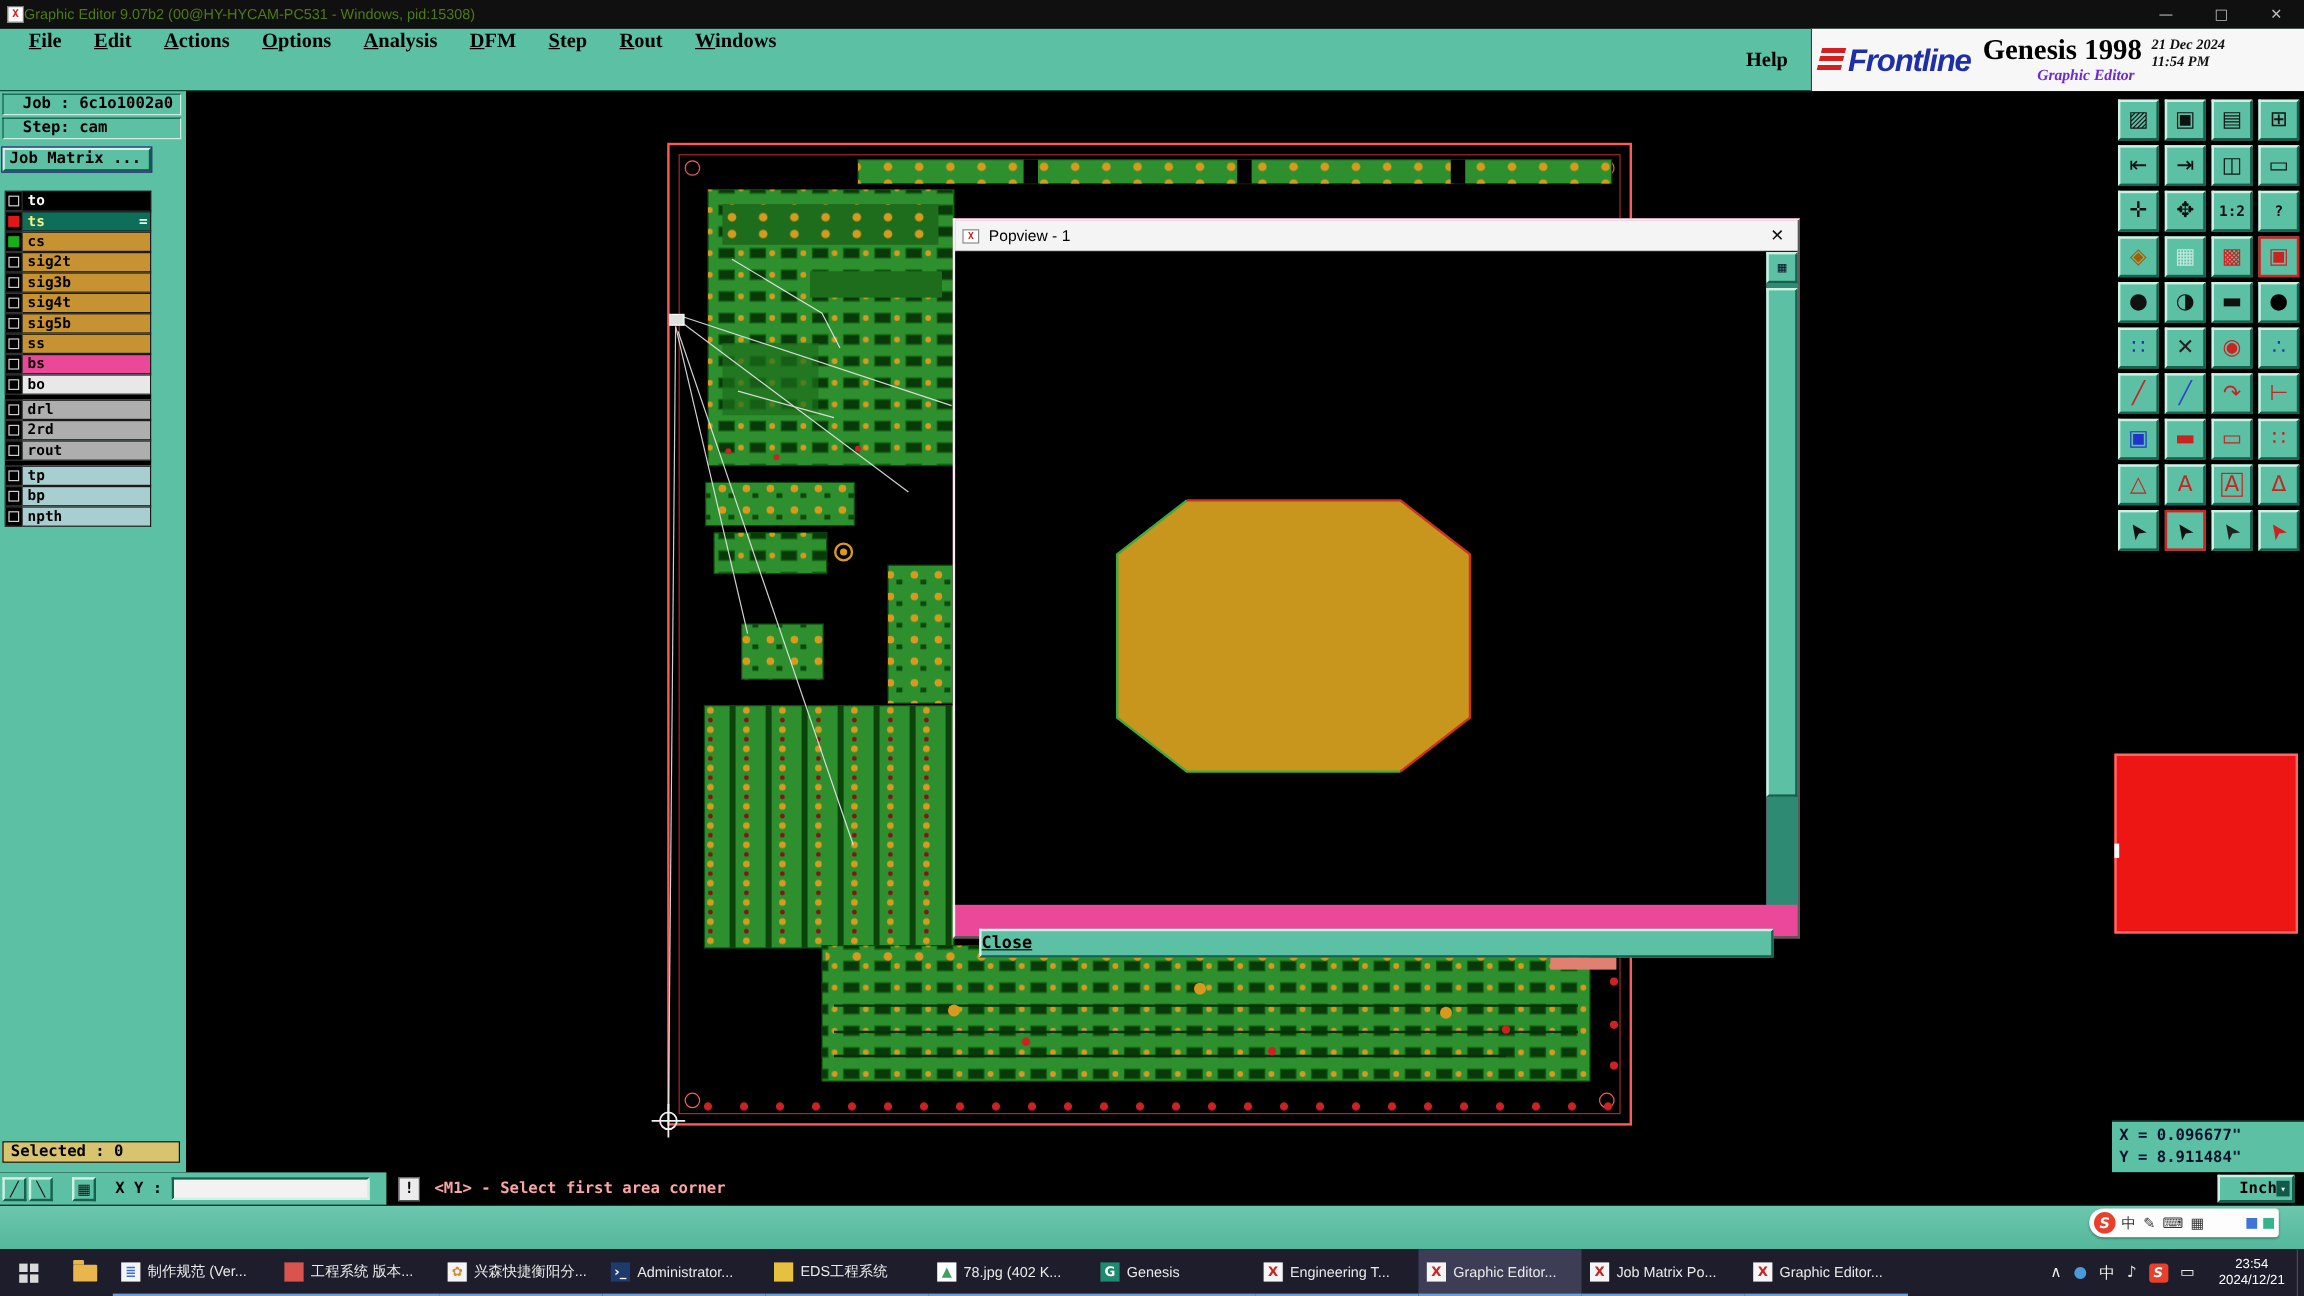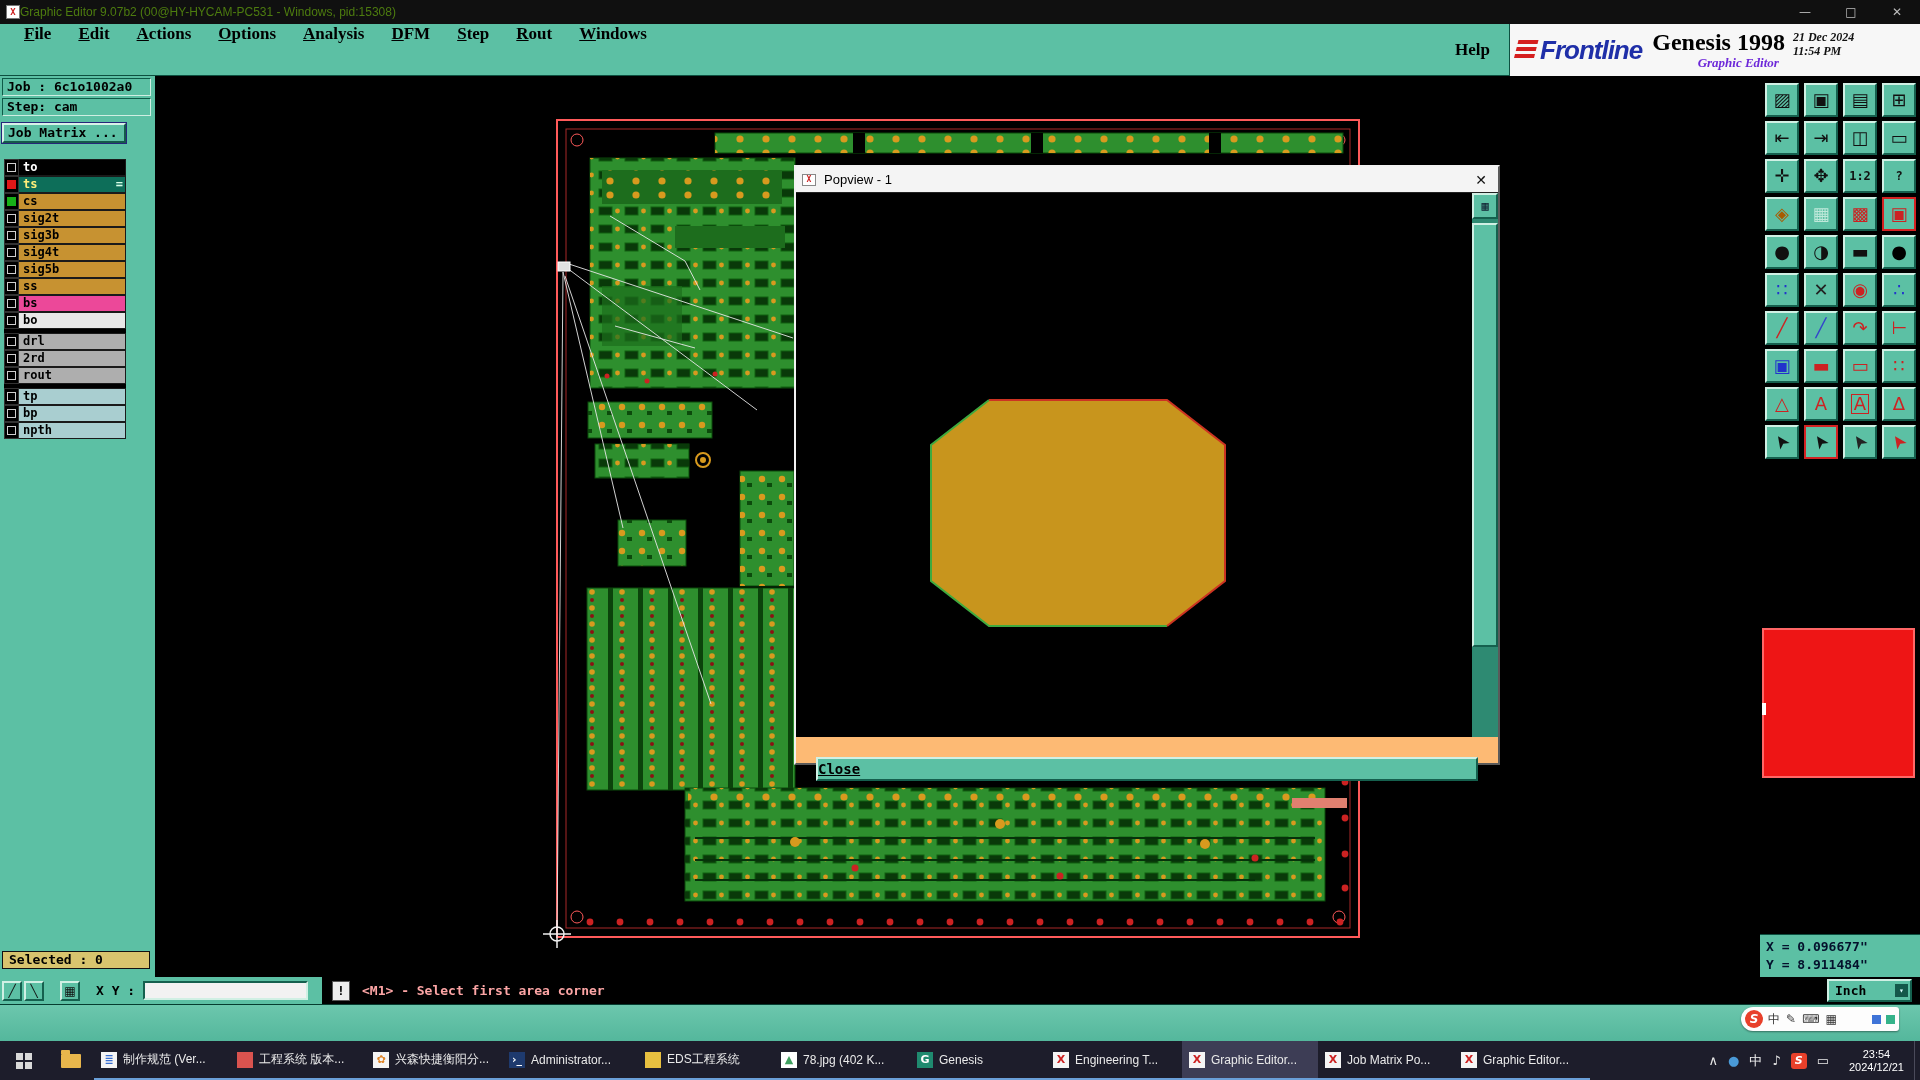--- a/index.html
+++ b/index.html
@@ -31,21 +31,21 @@
              background:repeating-linear-gradient(180deg,#d51f1f 0 4px,#f7f7f7 4px 7px); }
   .fl-text { font:bold italic 26px "Liberation Sans",sans-serif; color:#1f2fa8; letter-spacing:-1px; }
   .brand-mid { display:flex; flex-direction:column; align-items:flex-end; margin-left:10px; }
   .brand-product { font:bold 24px "Liberation Serif",serif; color:#000; line-height:26px; }
   .brand-sub { font:bold italic 13px "Liberation Serif",serif; color:#6d28d9; margin-right:6px; }
   .brand-dt { display:flex; flex-direction:column; margin-left:8px; margin-top:-12px; }
   .brand-date,.brand-time { font:bold italic 12px "Liberation Serif",serif; color:#111; line-height:14px; }
 
   
   .left-panel { position:absolute; left:0; top:76px; width:155px; height:901px; background:var(--teal); }
-  .job-box,.step-box { margin:2px 4px 0 2px; height:18px; line-height:15px; padding-left:4px;
+  .job-box,.step-box { margin:2px 4px 0 2px; height:18px; line-height:15px; padding-left:16px;
          font:bold 13px "DejaVu Sans Mono",monospace; color:#000; background:var(--teal);
          border:1px solid; border-color:#0f5a48 #cfeee2 #cfeee2 #0f5a48; }
   .matrix-btn { margin:7px 4px 0 2px; height:20px; line-height:16px; padding-left:4px; width:124px;
          font:bold 13px "DejaVu Sans Mono",monospace; color:#000; background:var(--teal);
          border:2px solid; border-color:#d8f2e8 #145a4a #145a4a #d8f2e8; outline:1px solid #26267a; }
   .layer-list { margin:16px 0 0 4px; width:122px; }
   .layer-row { display:flex; height:17px; }
   .layer-toggle { width:15px; background:#000; border:1px solid #333; display:flex;
                   align-items:center; justify-content:center; }
   .layer-swatch { width:9px; height:9px; border:1px solid #cfcfcf; background:transparent; }
@@ -53,21 +53,21 @@
                 border:1px solid #1a1a1a; border-left:none; }
   .layer-mark { float:right; margin-right:2px; color:#d8ffe8; }
   .layer-sep { height:4px; background:#000; width:122px; }
   .selected-box { position:absolute; left:2px; top:875px; width:148px; height:18px; background:var(--selected-bg);
                   border:1px solid #111; font:bold 13px "DejaVu Sans Mono",monospace; padding-left:6px; line-height:16px; }
 
   
   .canvas { position:absolute; left:155px; top:76px; width:1605px; height:901px; background:#000; }
 
   
-  .popview { position:absolute; left:794px; top:165px; width:706px; height:600px; background:#fdba74;
+  .popview { position:absolute; left:794px; top:182px; width:706px; height:600px; background:#ec4899;
              border:2px solid; border-color:#f2f2f2 #5a5a5a #5a5a5a #f2f2f2; box-shadow:2px 2px 0 #000; z-index:5; }
   .pv-title { height:26px; background:#f4f4f4; border-bottom:1px solid #222; display:flex; align-items:center; padding:0 6px; }
   .pv-icon { width:14px; height:12px; background:#fff; border:1px solid #888; color:#c22;
              display:flex; align-items:center; justify-content:center; font:bold 8px "DejaVu Sans Mono",monospace; }
   .pv-icon::after { content:"X"; }
   .pv-title-text { margin-left:8px; font:13px "Liberation Sans",sans-serif; color:#000; }
   .pv-close { margin-left:auto; width:22px; text-align:center; font:bold 14px "DejaVu Sans",sans-serif; color:#111; cursor:default; }
   .pv-body { display:flex; height:544px; }
   .pv-canvas { flex:1; background:#000; overflow:hidden; }
   .pv-scroll { width:26px; background:#2e8a72; display:flex; flex-direction:column; }
@@ -102,23 +102,23 @@
   .mini-btn { width:20px; height:20px; background:var(--teal); border:2px solid;
               border-color:#d0f0e4 #15604e #15604e #d0f0e4; display:flex; align-items:center; justify-content:center;
               font:12px "DejaVu Sans",sans-serif; color:#111; margin-right:2px; }
   .mini-btn.gap { margin-left:14px; }
   .xy-label { margin-left:14px; font:bold 13px "DejaVu Sans Mono",monospace; color:#000; }
   .xy-input { margin-left:8px; width:165px; height:19px; background:#f2f2f2; border:2px solid;
               border-color:#15604e #d0f0e4 #d0f0e4 #15604e; font:13px "DejaVu Sans Mono",monospace; padding:0 3px; }
   .prompt-box { margin-left:10px; width:18px; height:20px; background:#ececec; border:1px solid #555;
                 text-align:center; font:bold 13px "DejaVu Sans Mono",monospace; color:#000; line-height:18px; }
   .prompt-text { margin-left:12px; font:bold 13px "DejaVu Sans Mono",monospace; color:#fca5a5; }
-  .units-btn { margin-left:auto; margin-right:8px; width:85px; height:23px; background:var(--teal);
+  .units-btn { margin-left:auto; margin-right:8px; width:64px; height:23px; background:var(--teal);
                border:2px solid; border-color:#d0f0e4 #15604e #15604e #d0f0e4; display:flex; align-items:center;
-               padding-left:6px; font:bold 13px "DejaVu Sans Mono",monospace; color:#000; }
+               padding-left:16px; font:bold 13px "DejaVu Sans Mono",monospace; color:#000; }
   .units-drop { margin-left:auto; width:13px; height:13px; background:#14584a; color:#dff;
                 display:flex; align-items:center; justify-content:center; font-size:8px; margin-right:2px; }
 
   
   .bottom-strip { position:absolute; left:0; top:1004px; width:1920px; height:37px;
                   background:linear-gradient(180deg,#6cc7ad,#54b79c); border-top:1px solid #063d30; }
   .ime-bar { position:absolute; left:1741px; top:1007px; width:158px; height:24px; background:#fdfdfd;
              border-radius:12px 3px 3px 12px; display:flex; align-items:center; padding:0 4px; gap:5px; z-index:6;
              box-shadow:0 1px 2px rgba(0,0,0,.4); }
   .ime-logo { width:18px; height:18px; border-radius:50%; background:#e8402a; color:#fff; text-align:center;

